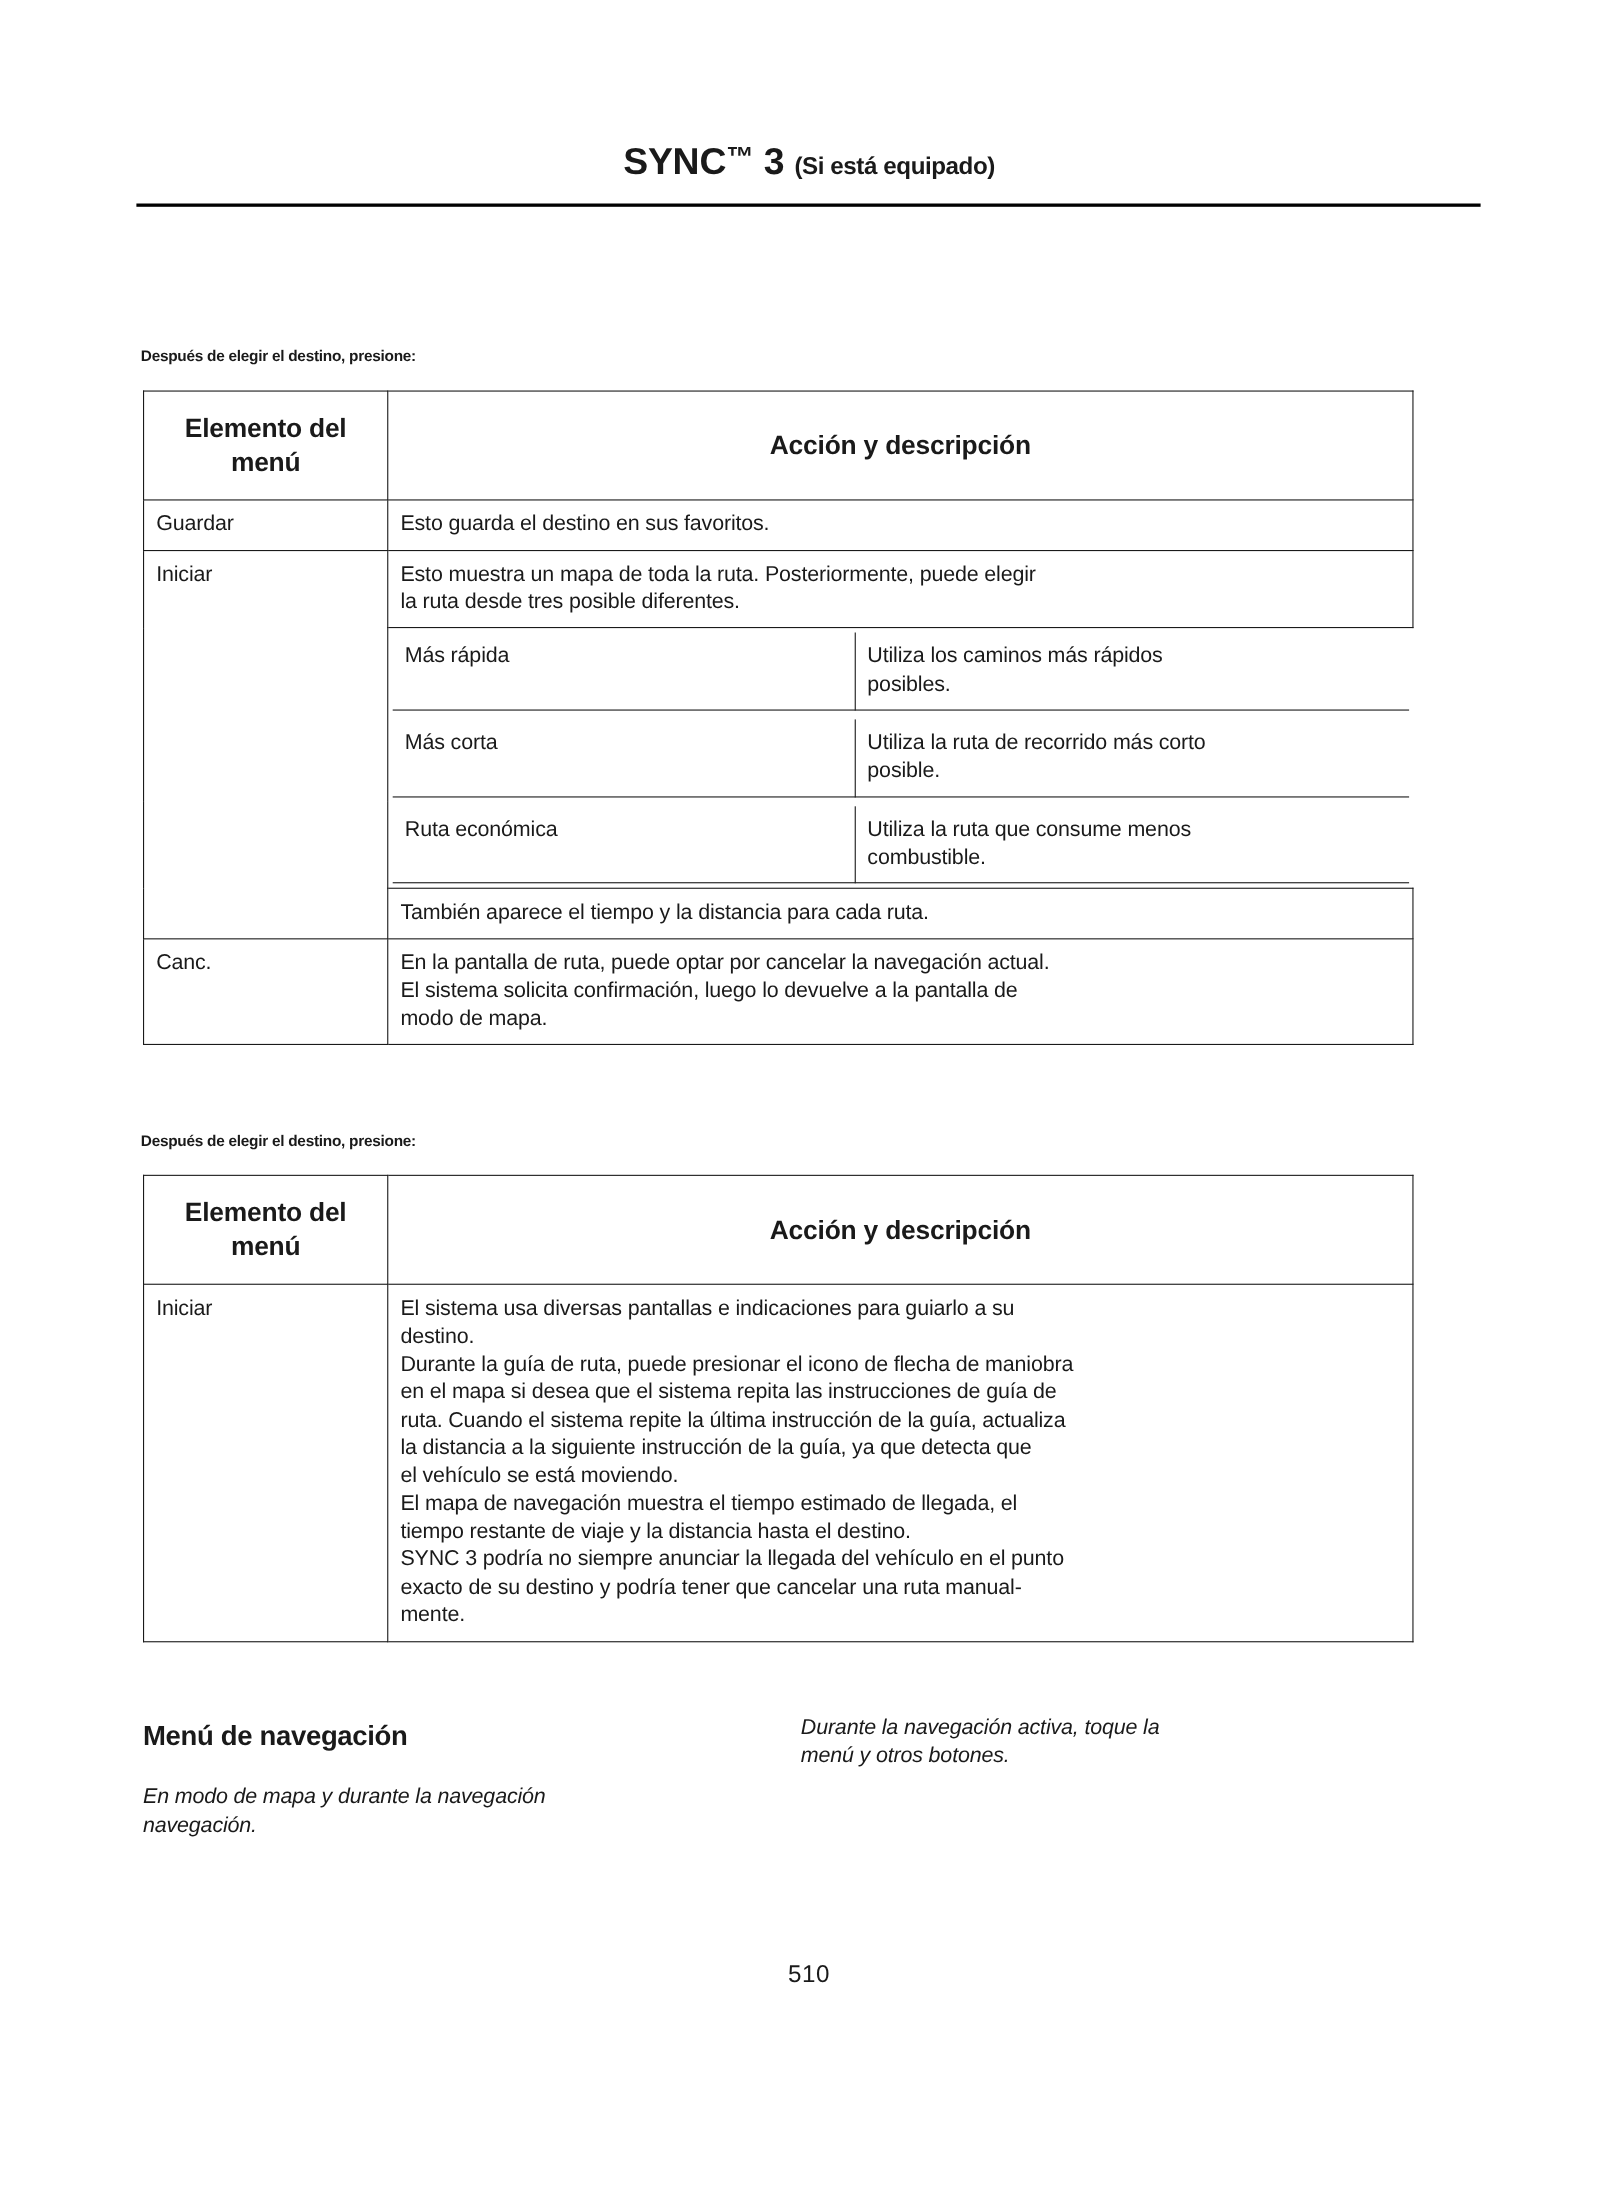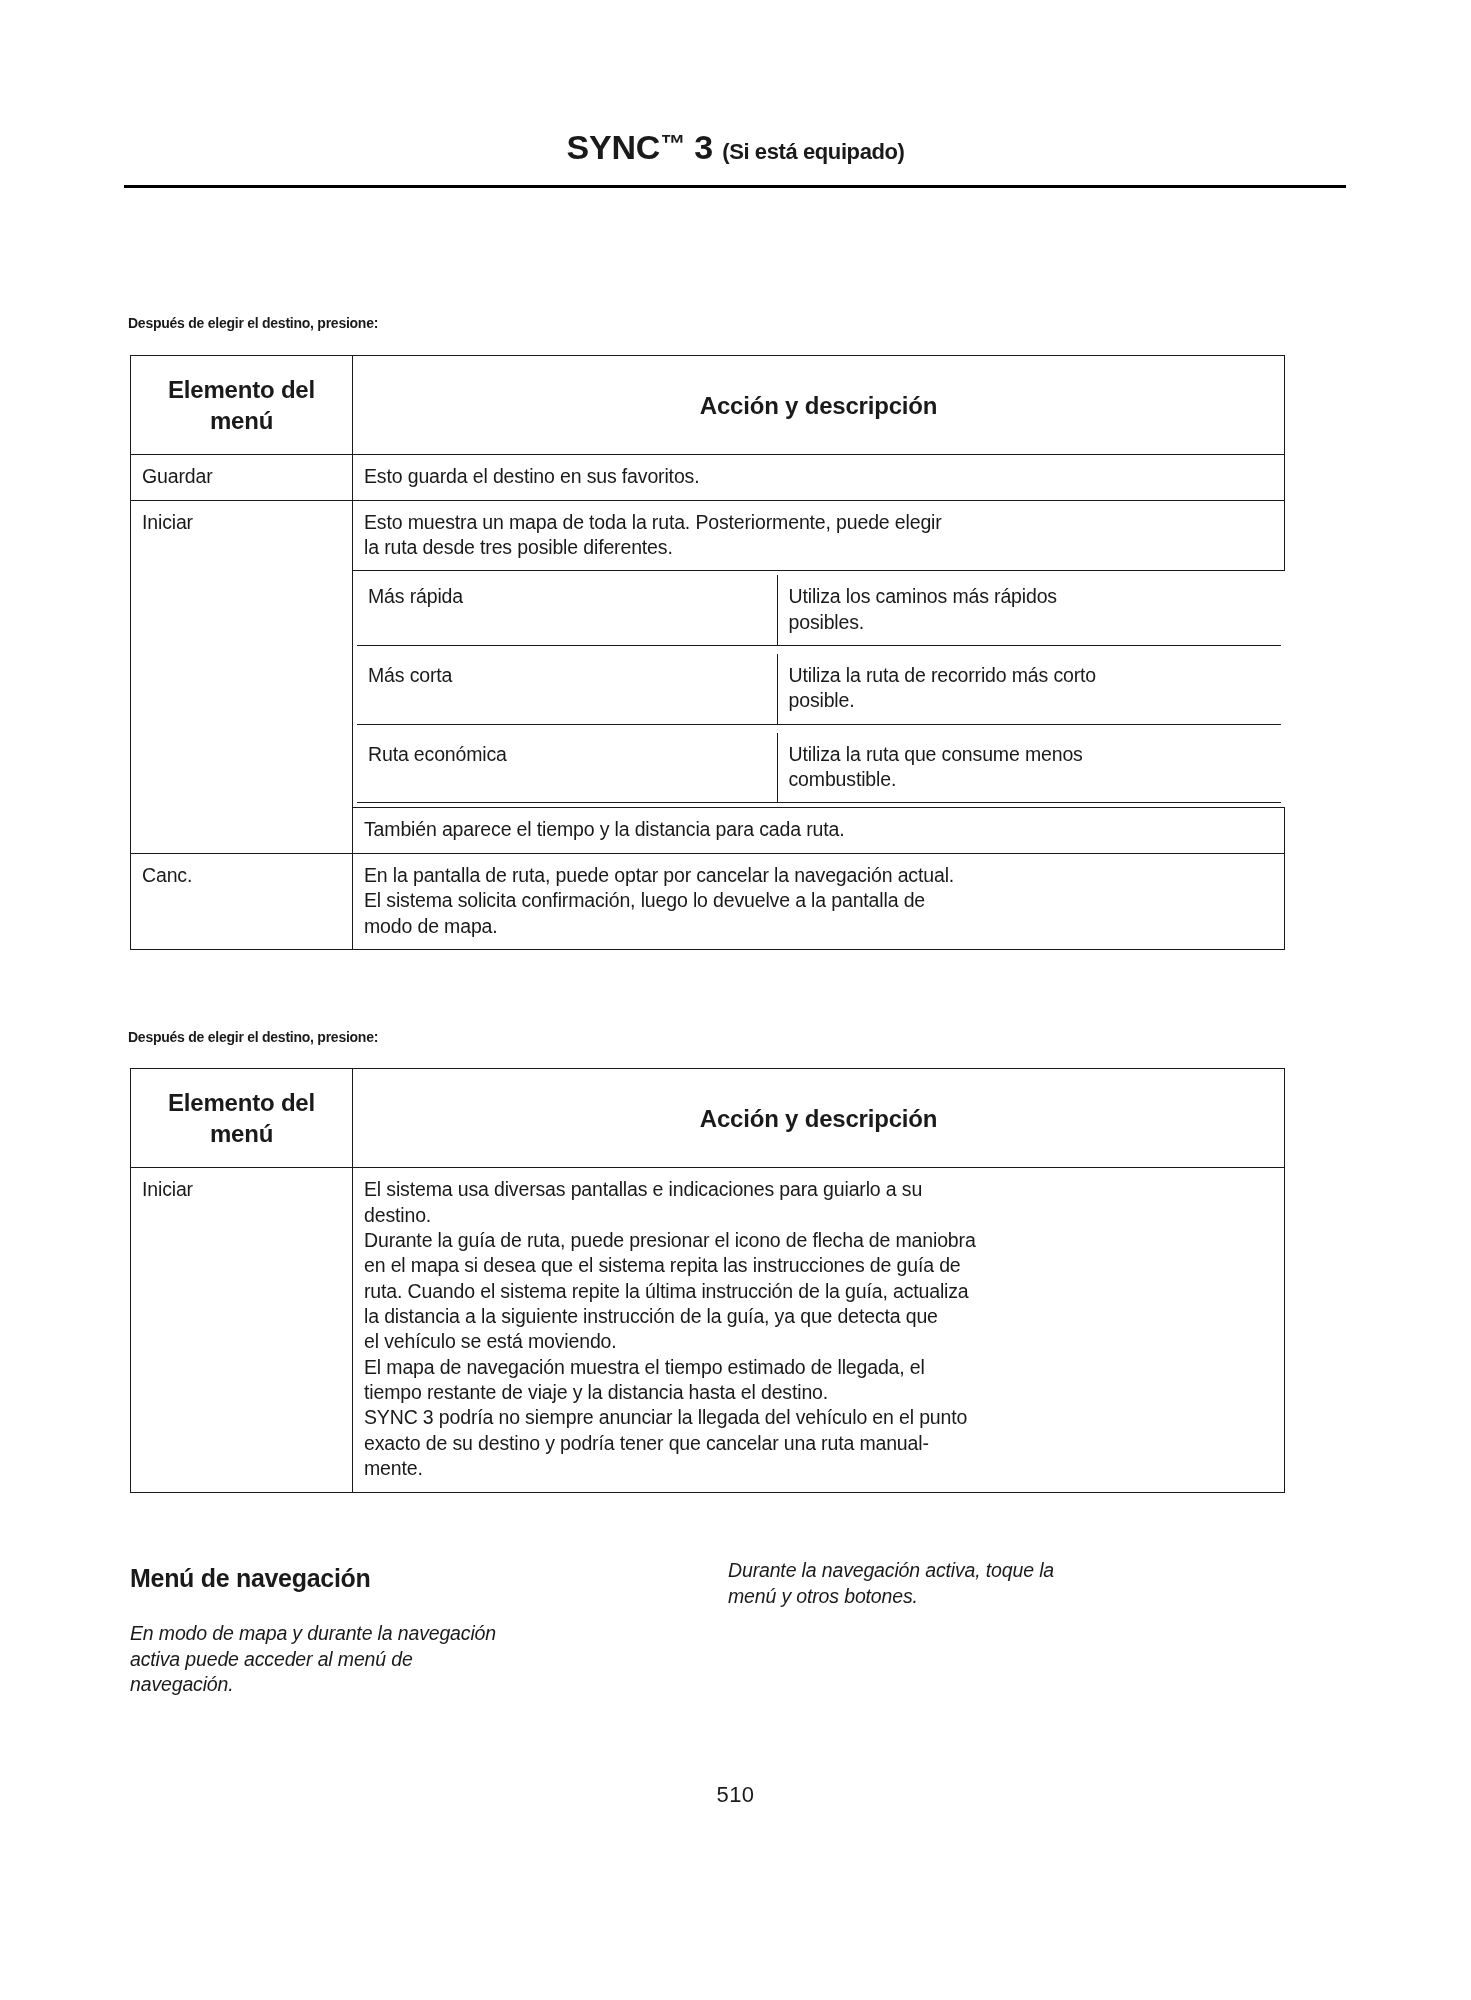--- a/index.html
+++ b/index.html
@@ -294,21 +294,20 @@
           <span>mente.</span>
         </td>
       </tr>
     </tbody>
   </table>
 
   <div class="bottom-col" id="bottom-left">
     <h2 class="section-heading">Menú de navegación</h2>
     <p class="body-para">
       <span>En modo de mapa y durante la navegación</span>
-      <span>activa puede acceder al menú de</span>
       <span>navegación.</span>
     </p>
   </div>
 
   <div class="bottom-col" id="bottom-right">
     <p class="body-para">
       <span>Durante la navegación activa, toque la</span>
       <span>menú y otros botones.</span>
     </p>
   </div>

